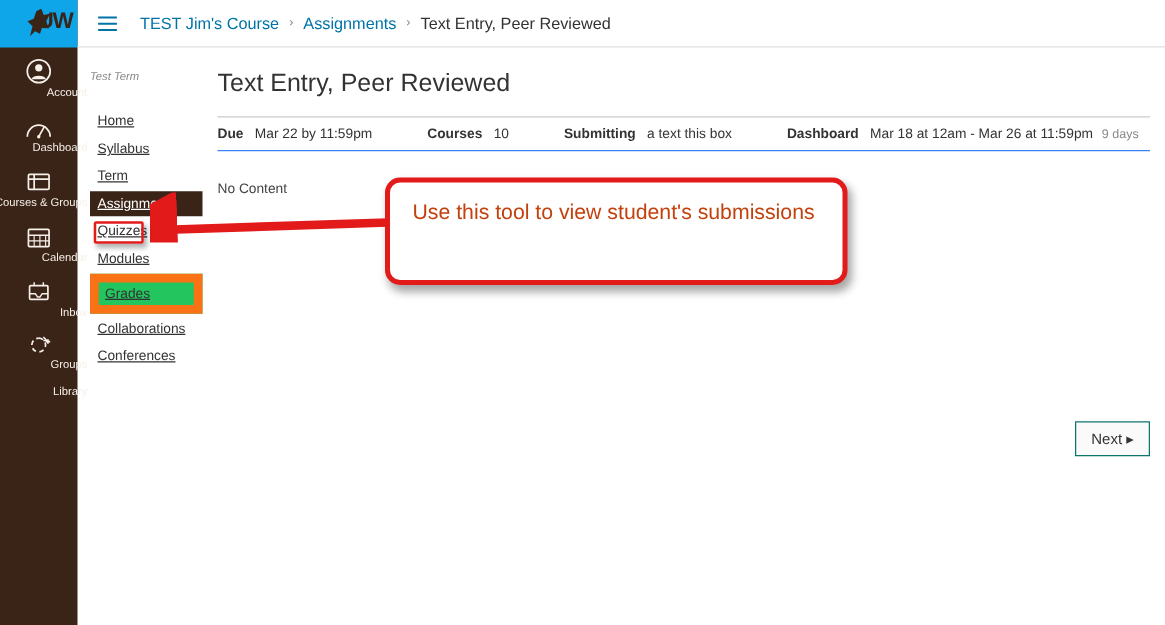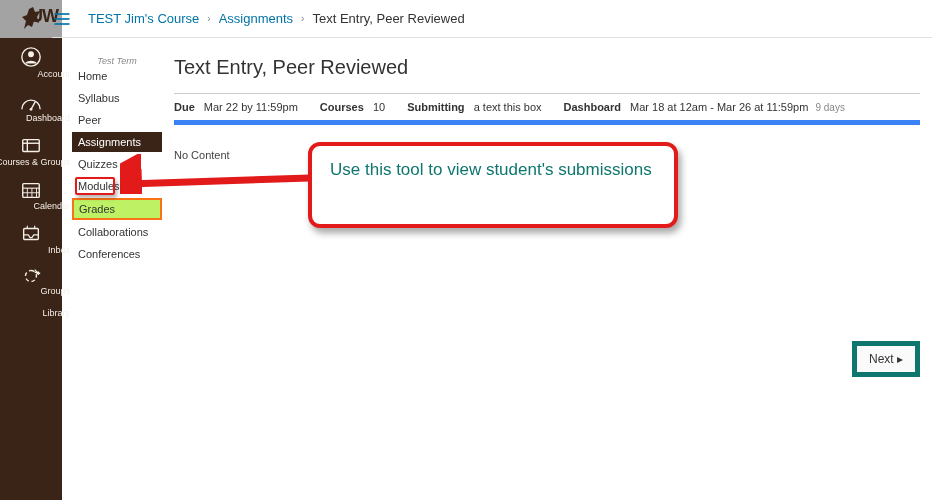--- a/index.html
+++ b/index.html
@@ -22,21 +22,21 @@
     height: 500px;
     background: #3a2418;
     color: #f6f0e9;
     display: flex;
     flex-direction: column;
     align-items: center;
   }
   .rail-logo {
     width: 62px;
     height: 38px;
-    background: #a3a3a3;
+    background: #0ea5e9;
     display: flex;
     align-items: center;
     justify-content: center;
     color: #3a2418;
     position: relative;
   }
   .rail-logo svg { display: block; }
   .rail-logo .uw-text {
     position: absolute;
     right: 4px;
@@ -55,110 +55,111 @@
   }
   .rail-item .rail-icon {
     display: block;
     margin: 0 auto 2px auto;
   }
   .rail-item span { display: block; }
 
   
   .topbar {
     position: absolute;
-    left: 52px; top: 0;
+    left: 62px; top: 0;
     right: 0;
     height: 38px;
     display: flex;
     align-items: center;
-    padding-left: 0;
+    padding-left: 14px;
     border-bottom: 1px solid #e0e0e0;
     font-size: 13px;
   }
   .hamburger {
     width: 20px; height: 20px;
     margin-right: 16px;
     cursor: pointer;
     color: #0073a7;
   }
   .crumb { color: #0073a7; cursor: pointer; }
   .crumb-sep { margin: 0 8px; color: #888; font-size: 10px; }
 
   
   .course-nav {
     position: absolute;
     left: 72px;
     top: 56px;
     width: 90px;
     font-size: 11px;
   }
-  .term-label { font-size: 9px; font-style: italic; color: #888; margin-bottom: 0; text-align: center; }
+  .term-label { font-size: 9px; font-style: italic; color: #888; margin-bottom: 21px; }
   .cnav-item {
     padding: 4px 6px;
     cursor: pointer;
     color: #333;
     margin-bottom: 2px;
+    text-decoration: underline;
   }
   .cnav-item.active {
     background: #3a2418;
     color: #fff;
   }
   .cnav-item.highlighted {
-    border: 2px solid #f97316;
+    border: 7px solid #f97316;
     padding: 3px 5px;
-    background: #bef264;
+    background: #22c55e;
   }
 
   
   .main {
     position: absolute;
     left: 174px;
     right: 12px;
     top: 56px;
   }
   h1.page-title {
     font-size: 20px;
     font-weight: 500;
     margin-bottom: 14px;
   }
   .meta-row {
     border-top: 1px solid #ccc;
-    border-bottom: 5px solid #3b82f6;
+    border-bottom: 1px solid #3b82f6;
     padding: 7px 0;
     font-size: 11px;
     display: flex;
-    gap: 22px;
+    gap: 44px;
   }
   .meta-label { font-weight: 700; margin-right: 6px; }
   .meta-sub { color: #888; font-size: 10px; margin-left: 4px; }
   .no-content { margin-top: 24px; font-size: 11px; color: #444; }
   .next-btn {
     float: right;
     margin-top: 180px;
-    border: 5px solid #0f766e;
+    border: 1px solid #0f766e;
     padding: 6px 12px;
     font-size: 12px;
     color: #333;
     background: #fafafa;
     cursor: pointer;
   }
 
   
   .callout {
     position: absolute;
     left: 308px;
     top: 142px;
     width: 370px;
     height: 86px;
     background: #fff;
     border: 4px solid #e21a1a;
     border-radius: 12px;
     padding: 14px 18px;
     font-size: 17px;
-    color: #0f766e;
+    color: #c2410c;
     box-shadow: 3px 5px 7px rgba(0,0,0,0.35);
   }
   .arrow {
     position: absolute;
     left: 120px;
     top: 154px;
     width: 195px;
     height: 40px;
     pointer-events: none;
   }
@@ -258,21 +259,21 @@
   <span class="crumb">Assignments</span>
   <span class="crumb-sep">›</span>
   <span style="color:#333">Text Entry, Peer Reviewed</span>
 </div>
 
 <div class="course-nav">
   <div class="term-label">Test Term</div>
   <div id="cnav-list">
       <div class="cnav-item">Home</div>
       <div class="cnav-item">Syllabus</div>
-      <div class="cnav-item">Peer</div>
+      <div class="cnav-item">Term</div>
       <div class="cnav-item active">Assignments</div>
       <div class="cnav-item">Quizzes</div>
       <div class="cnav-item">Modules</div>
       <div class="cnav-item highlighted">Grades</div>
       <div class="cnav-item">Collaborations</div>
       <div class="cnav-item">Conferences</div>
     </div>
 </div>
 
 <div class="main">

